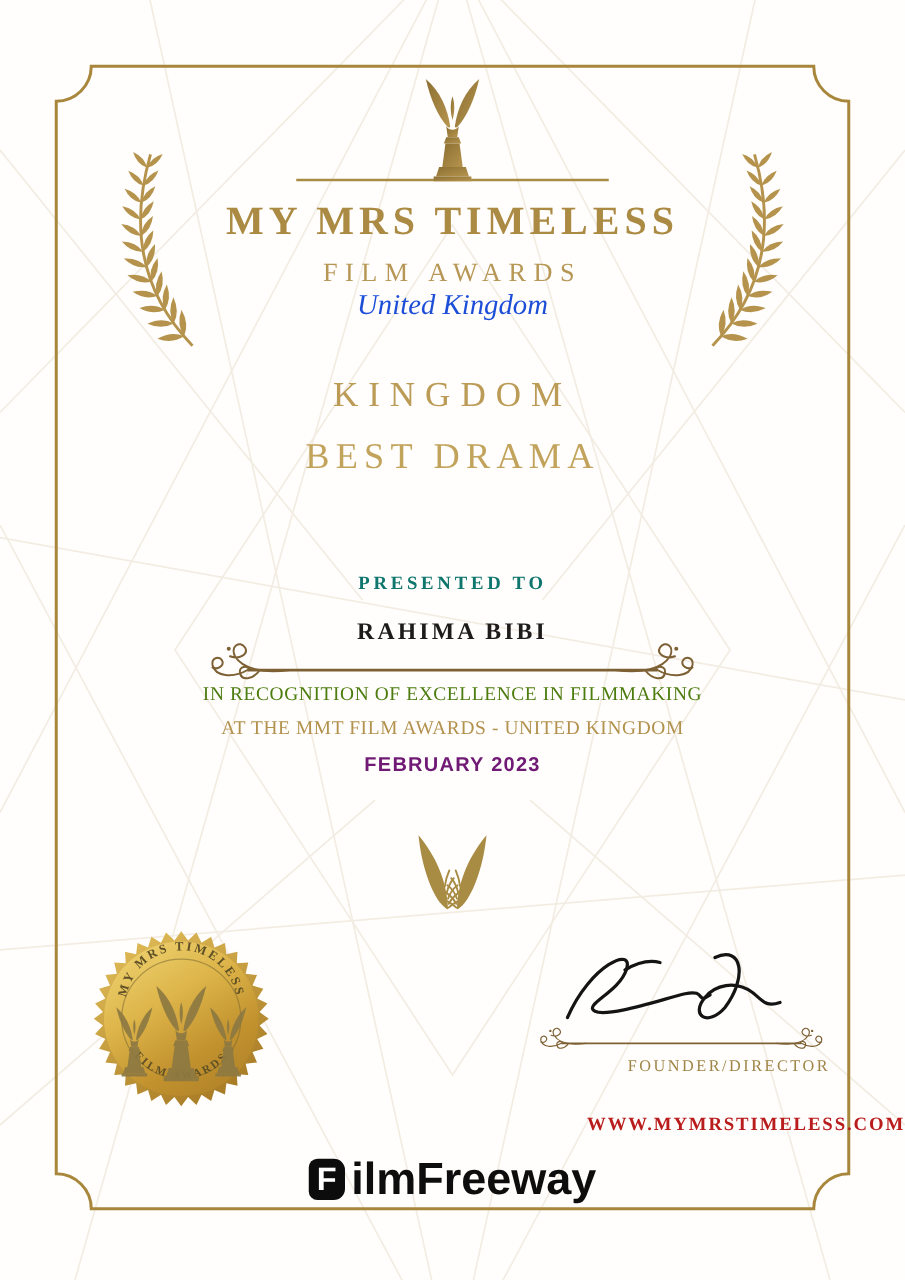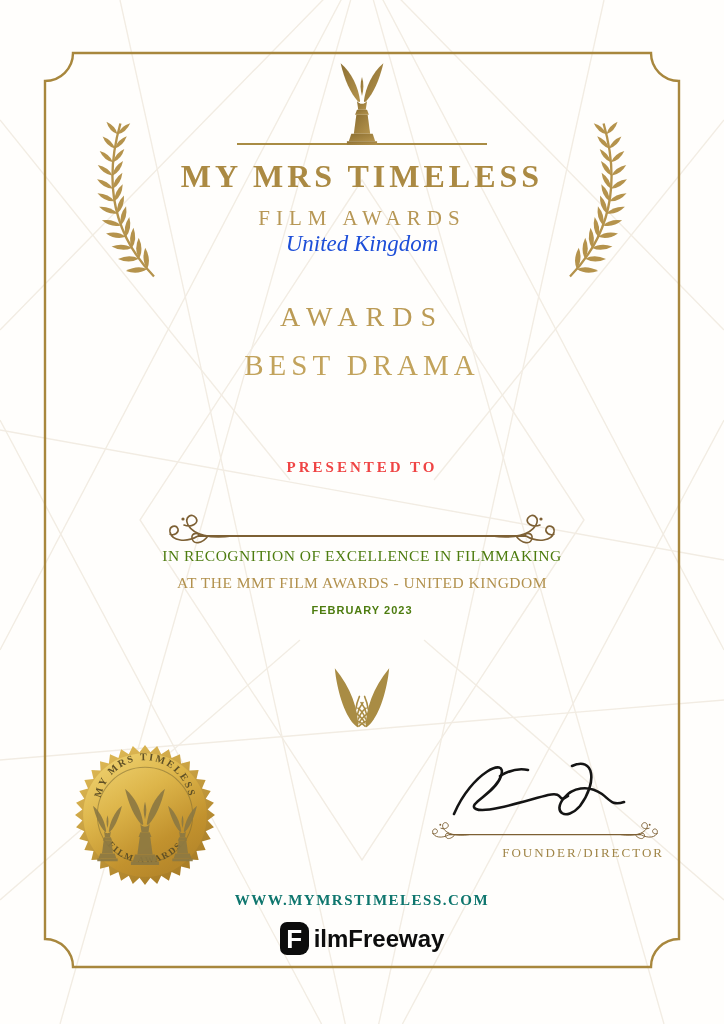--- a/index.html
+++ b/index.html
@@ -13,46 +13,46 @@
   .frame-svg{left:0;top:0;width:724px;height:1024px;}
   .ctext{left:0;width:724px;text-align:center;}
 
   .title{top:158px;font-size:32px;font-weight:bold;letter-spacing:4px;color:#ab8a43;}
   .subtitle{top:206px;font-size:21px;letter-spacing:6px;color:#b79755;}
   .region{top:231px;font-size:23px;font-style:italic;color:#1d4ed8;}
 
   .winner{top:301px;font-size:28px;letter-spacing:8px;color:#bb9b55;}
   .category{top:349px;font-size:29px;letter-spacing:5px;color:#c2a35c;}
   .film-title{top:394px;font-size:26px;font-weight:bold;letter-spacing:2px;color:#1d1c1a;}
-  .presented{top:459px;font-size:15px;font-weight:bold;letter-spacing:3px;color:#ef4444;}
+  .presented{top:459px;font-size:15px;font-weight:bold;letter-spacing:3px;color:#0f766e;}
   .recipient{top:495px;font-size:19px;font-weight:bold;letter-spacing:2.5px;color:#1d1c1a;}
   .recog1{top:547px;font-size:15.5px;letter-spacing:0.5px;color:#4d7c0f;}
   .recog2{top:574px;font-size:15.5px;letter-spacing:0.5px;color:#b2914d;}
-  .date{top:604px;font-size:11px;font-weight:bold;letter-spacing:1px;color:#4d7c0f;
+  .date{top:604px;font-size:16px;font-weight:bold;letter-spacing:1px;color:#701a75;
         font-family:"Liberation Sans", sans-serif;}
 
   .laurel{top:116px;width:80px;height:168px;color:#b5934c;}
   .laurel-left{left:86px;}
   .laurel-right{left:558px;transform:scaleX(-1);}
   .trophy-top{left:330px;top:62px;width:64px;height:88px;color:#9d7e3b;}
   .divider-line{left:237px;top:143px;width:250px;height:2px;background:#a98c44;}
   .wings{left:303px;top:656px;width:118px;height:90px;color:#a98c44;}
   .flourish1{left:162px;top:506px;width:400px;height:44px;}
   .seal{left:72px;top:742px;width:146px;height:146px;}
   .sig-svg{left:440px;top:752px;width:212px;height:84px;}
   .flourish2{left:428px;top:816px;width:234px;height:28px;}
   .role{left:430px;top:845px;width:234px;text-align:right;
         font-size:13px;letter-spacing:2px;color:#a08547;}
 
-  .website{top:892px;font-size:15px;font-weight:bold;letter-spacing:1.5px;color:#0f766e;}
+  .website{top:892px;font-size:15px;font-weight:bold;letter-spacing:1.5px;color:#b91c1c;text-align:right;}
   .logo-row{left:0;top:922px;width:724px;display:flex;align-items:center;justify-content:center;gap:5px;}
   .ff-icon{width:29px;height:33px;background:#0c0c0c;border-radius:7px 9px 9px 7px;
            color:#ffffff;display:flex;align-items:center;justify-content:center;
            font-family:"Liberation Sans", sans-serif;font-weight:bold;font-size:26px;line-height:1;}
-  .ff-text{font-family:"Liberation Sans", sans-serif;font-weight:bold;font-size:24px;color:#0d0d0d;
+  .ff-text{font-family:"Liberation Sans", sans-serif;font-weight:bold;font-size:36px;color:#0d0d0d;
            letter-spacing:0px;}
   svg text{font-family:"Liberation Serif", serif;}
 </style>
 </head>
 <body>
 
 <div class="page">
 
   <svg class="abs bg-pattern" viewBox="0 0 724 1024">
     <g stroke="#f1ebe1" stroke-width="1.4" fill="none" opacity="0.9">
@@ -191,23 +191,24 @@
         <path d="M0,0 Q10,-6 22,-1 Q10,5 0,0 Z" transform="translate(28.0,34.8) rotate(-42.8) scale(0.83)"></path>
         <path d="M0,0 Q10,-6 22,-1 Q10,5 0,0 Z" transform="translate(31.0,19.6) rotate(-128.8) scale(0.82)"></path>
         <path d="M0,0 Q10,-6 22,-1 Q10,5 0,0 Z" transform="translate(31.0,19.6) rotate(-38.8) scale(0.82)"></path>
       </g>
   </svg>
 
   <div class="abs ctext title">MY MRS TIMELESS</div>
   <div class="abs ctext subtitle">FILM AWARDS</div>
   <div class="abs ctext region">United Kingdom</div>
 
-  <div class="abs ctext winner">AWARDS</div>
+  <div class="abs ctext winner">KINGDOM</div>
   <div class="abs ctext category">BEST DRAMA</div>
   <div class="abs ctext presented">PRESENTED TO</div>
+  <div class="abs ctext recipient">RAHIMA BIBI</div>
 
   <svg class="abs flourish1" viewBox="0 0 400 44">
     <use href="#flourish-sym" width="400" height="44"></use>
   </svg>
 
   <div class="abs ctext recog1">IN RECOGNITION OF EXCELLENCE IN FILMMAKING</div>
   <div class="abs ctext recog2">AT THE MMT FILM AWARDS - UNITED KINGDOM</div>
   <div class="abs ctext date">FEBRUARY 2023</div>
 
   <svg class="abs wings" viewBox="0 0 230 140">

